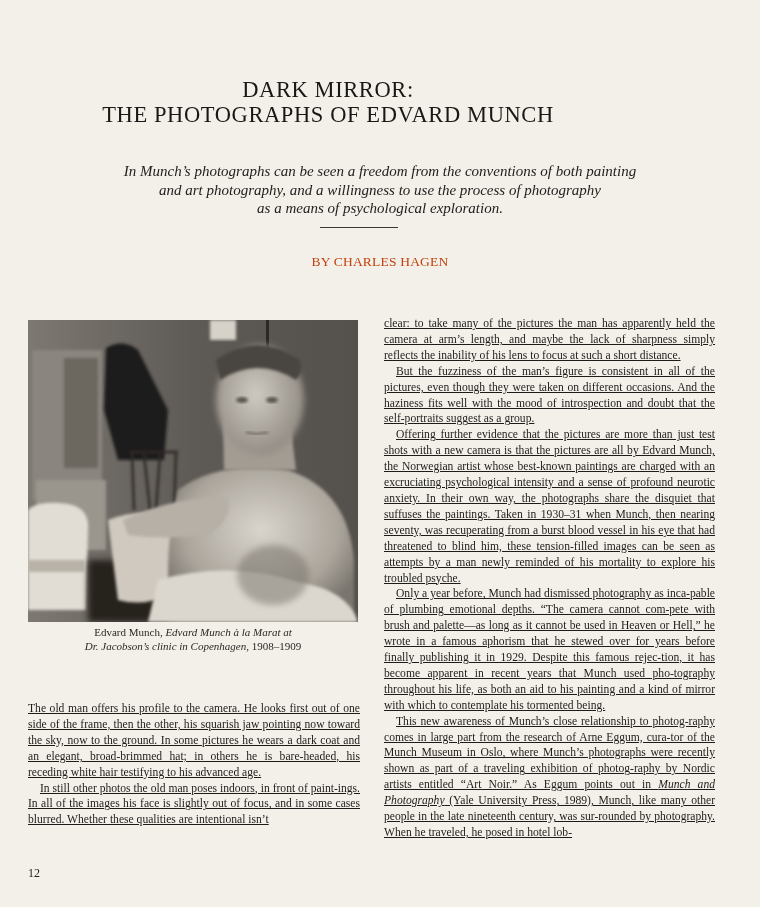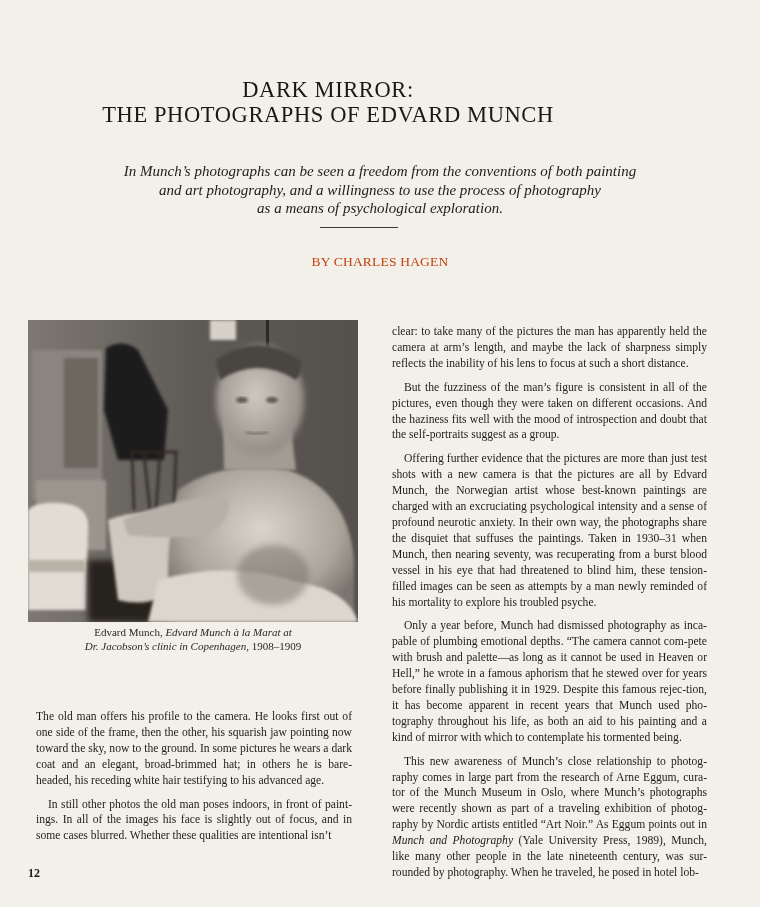--- a/index.html
+++ b/index.html
@@ -78,41 +78,42 @@
     .caption .it { font-style: italic; }
     .col {
       position: absolute;
       font-size: 11.6px;
       line-height: 15.9px;
       text-align: justify;
       color: #1e1c1a;
       hyphens: manual;
     }
     .col p {
-      margin: 8px;
+      margin: 0;
       text-indent: 0;
+      text-decoration: underline;
     }
     .col p.ind { text-indent: 12px; }
     .col-left {
       left: 28px;
       top: 701px;
       width: 332px;
     }
     .col-right {
       left: 384px;
       top: 316px;
       width: 331px;
     }
     .col .it { font-style: italic; }
     .folio {
       position: absolute;
       left: 28px;
       top: 866px;
       font-size: 12px;
-      font-weight: bold;
+      font-weight: normal;
       color: #1e1c1a;
     }
   </style>
 </head>
 <body>
 
 <div class="title">
   <div>DARK MIRROR:</div>
   <div>THE PHOTOGRAPHS OF EDVARD MUNCH</div>
 </div>

